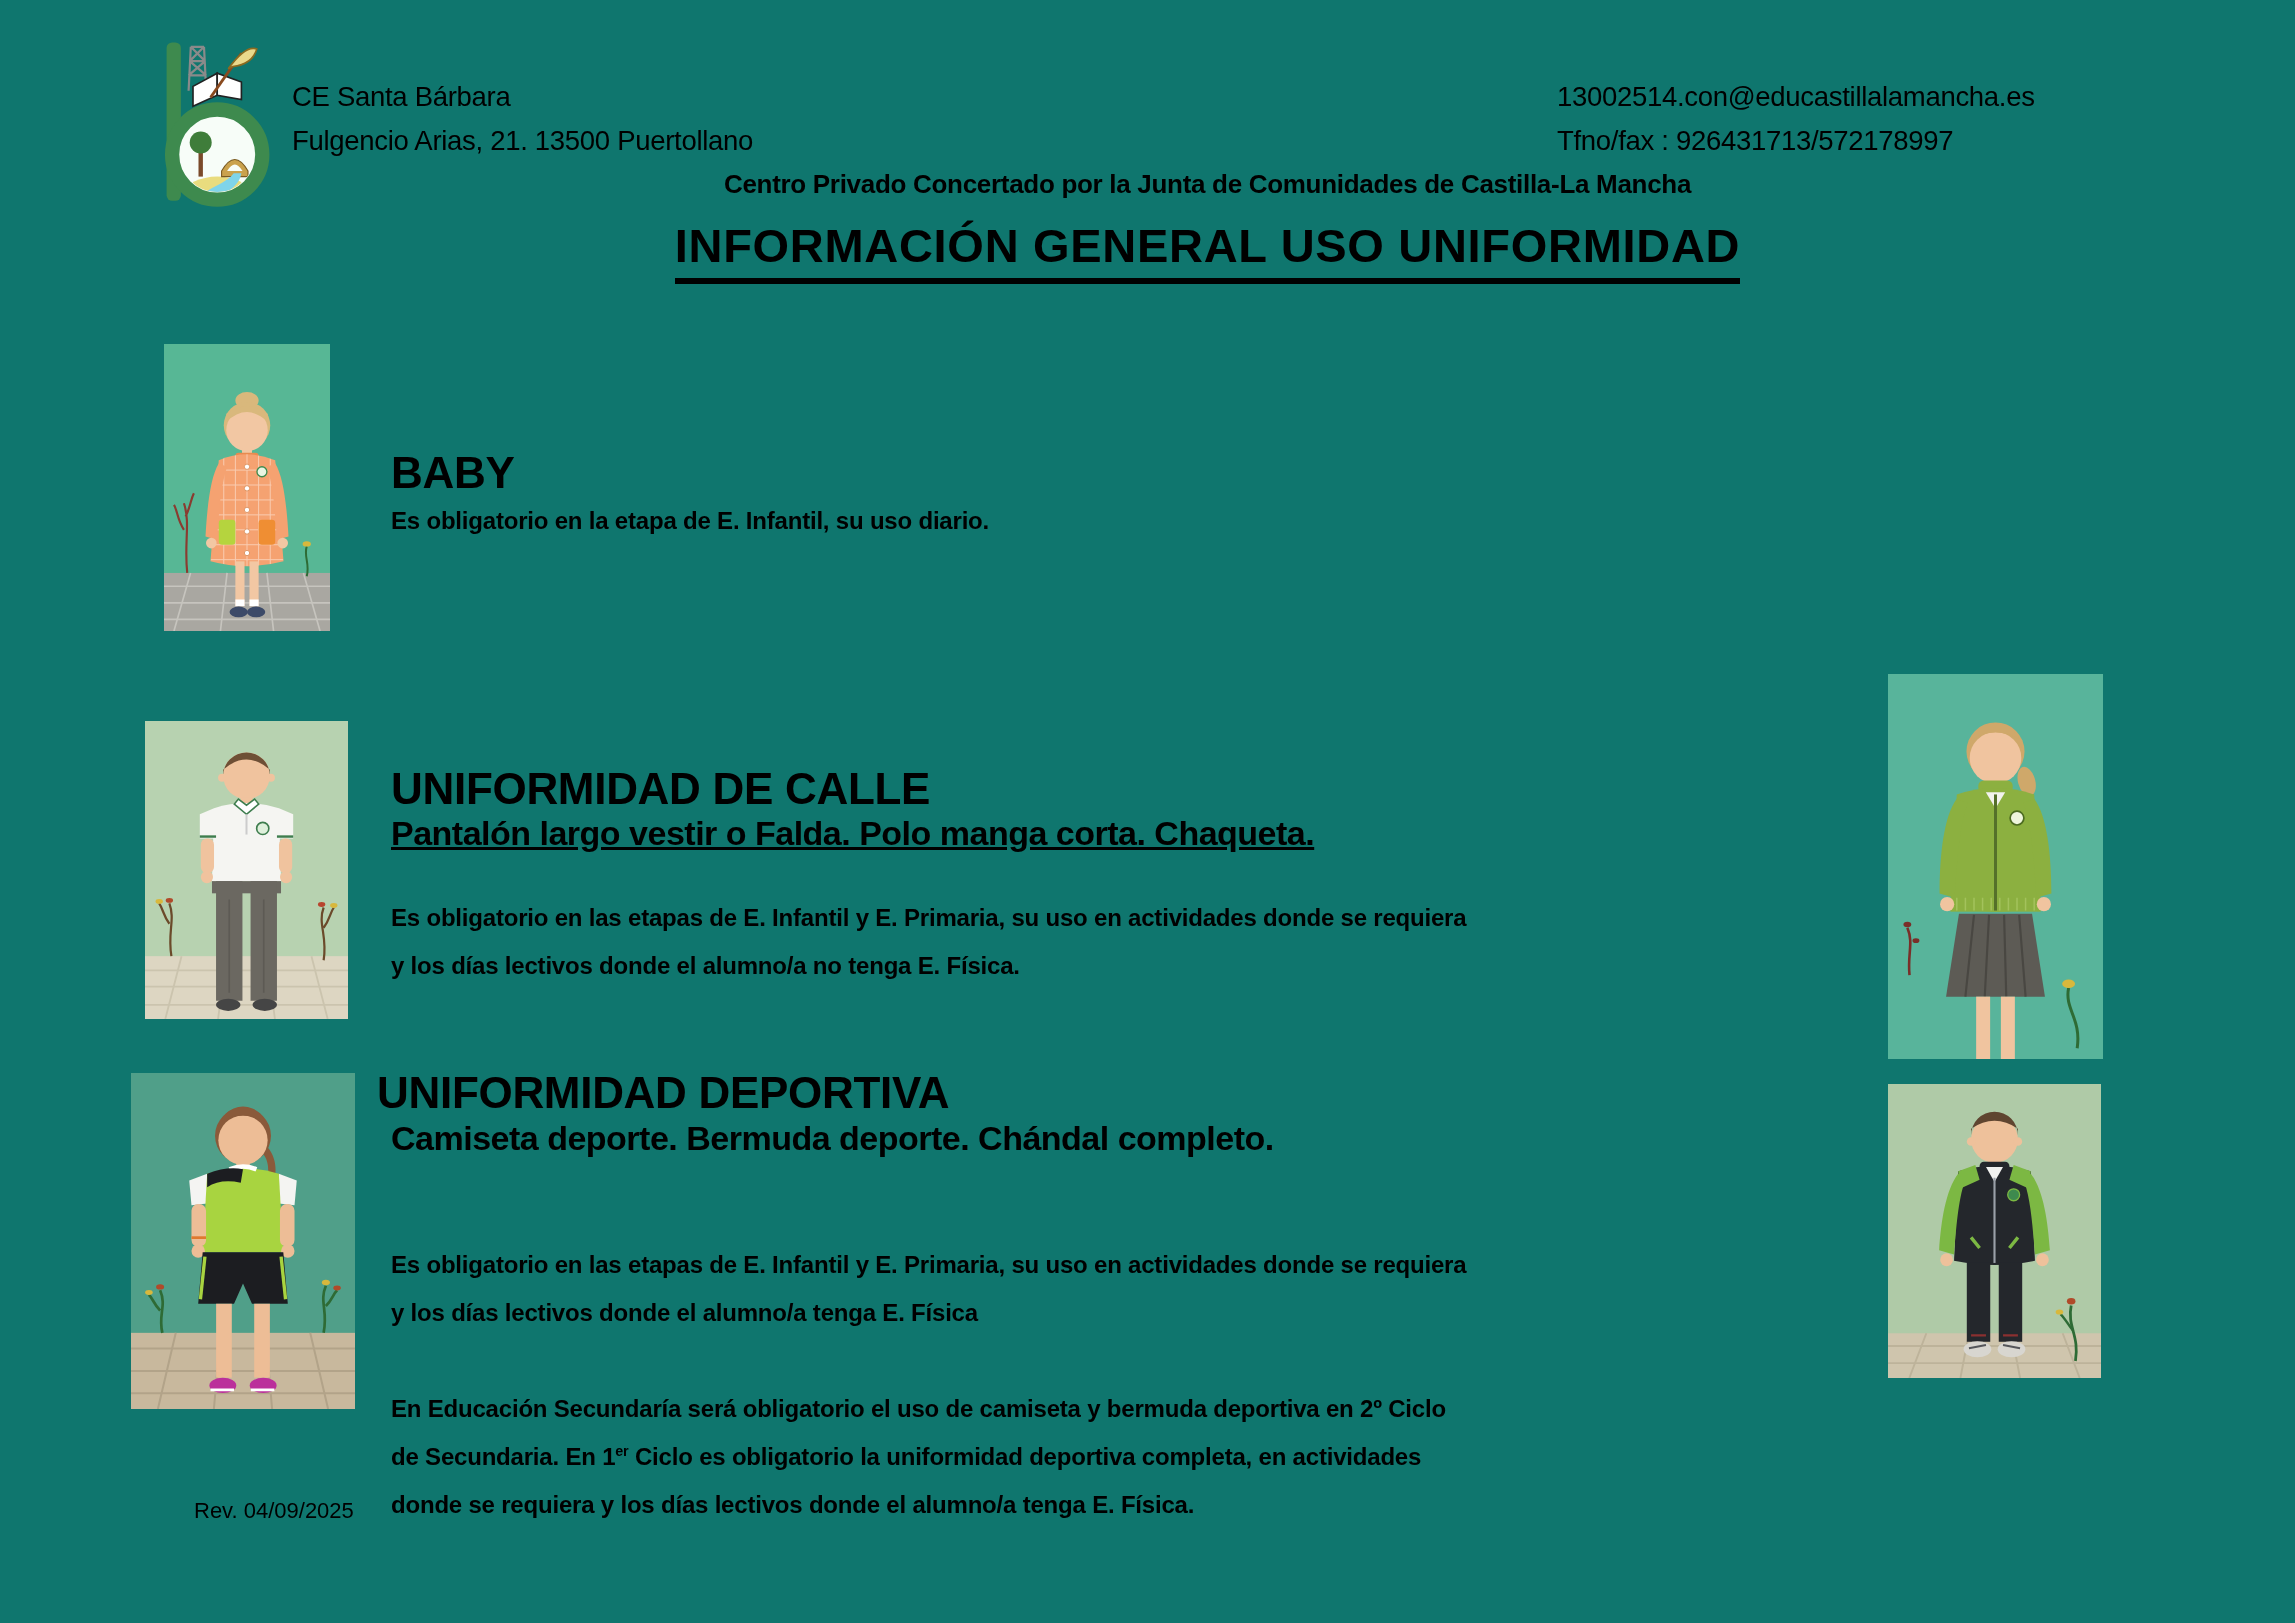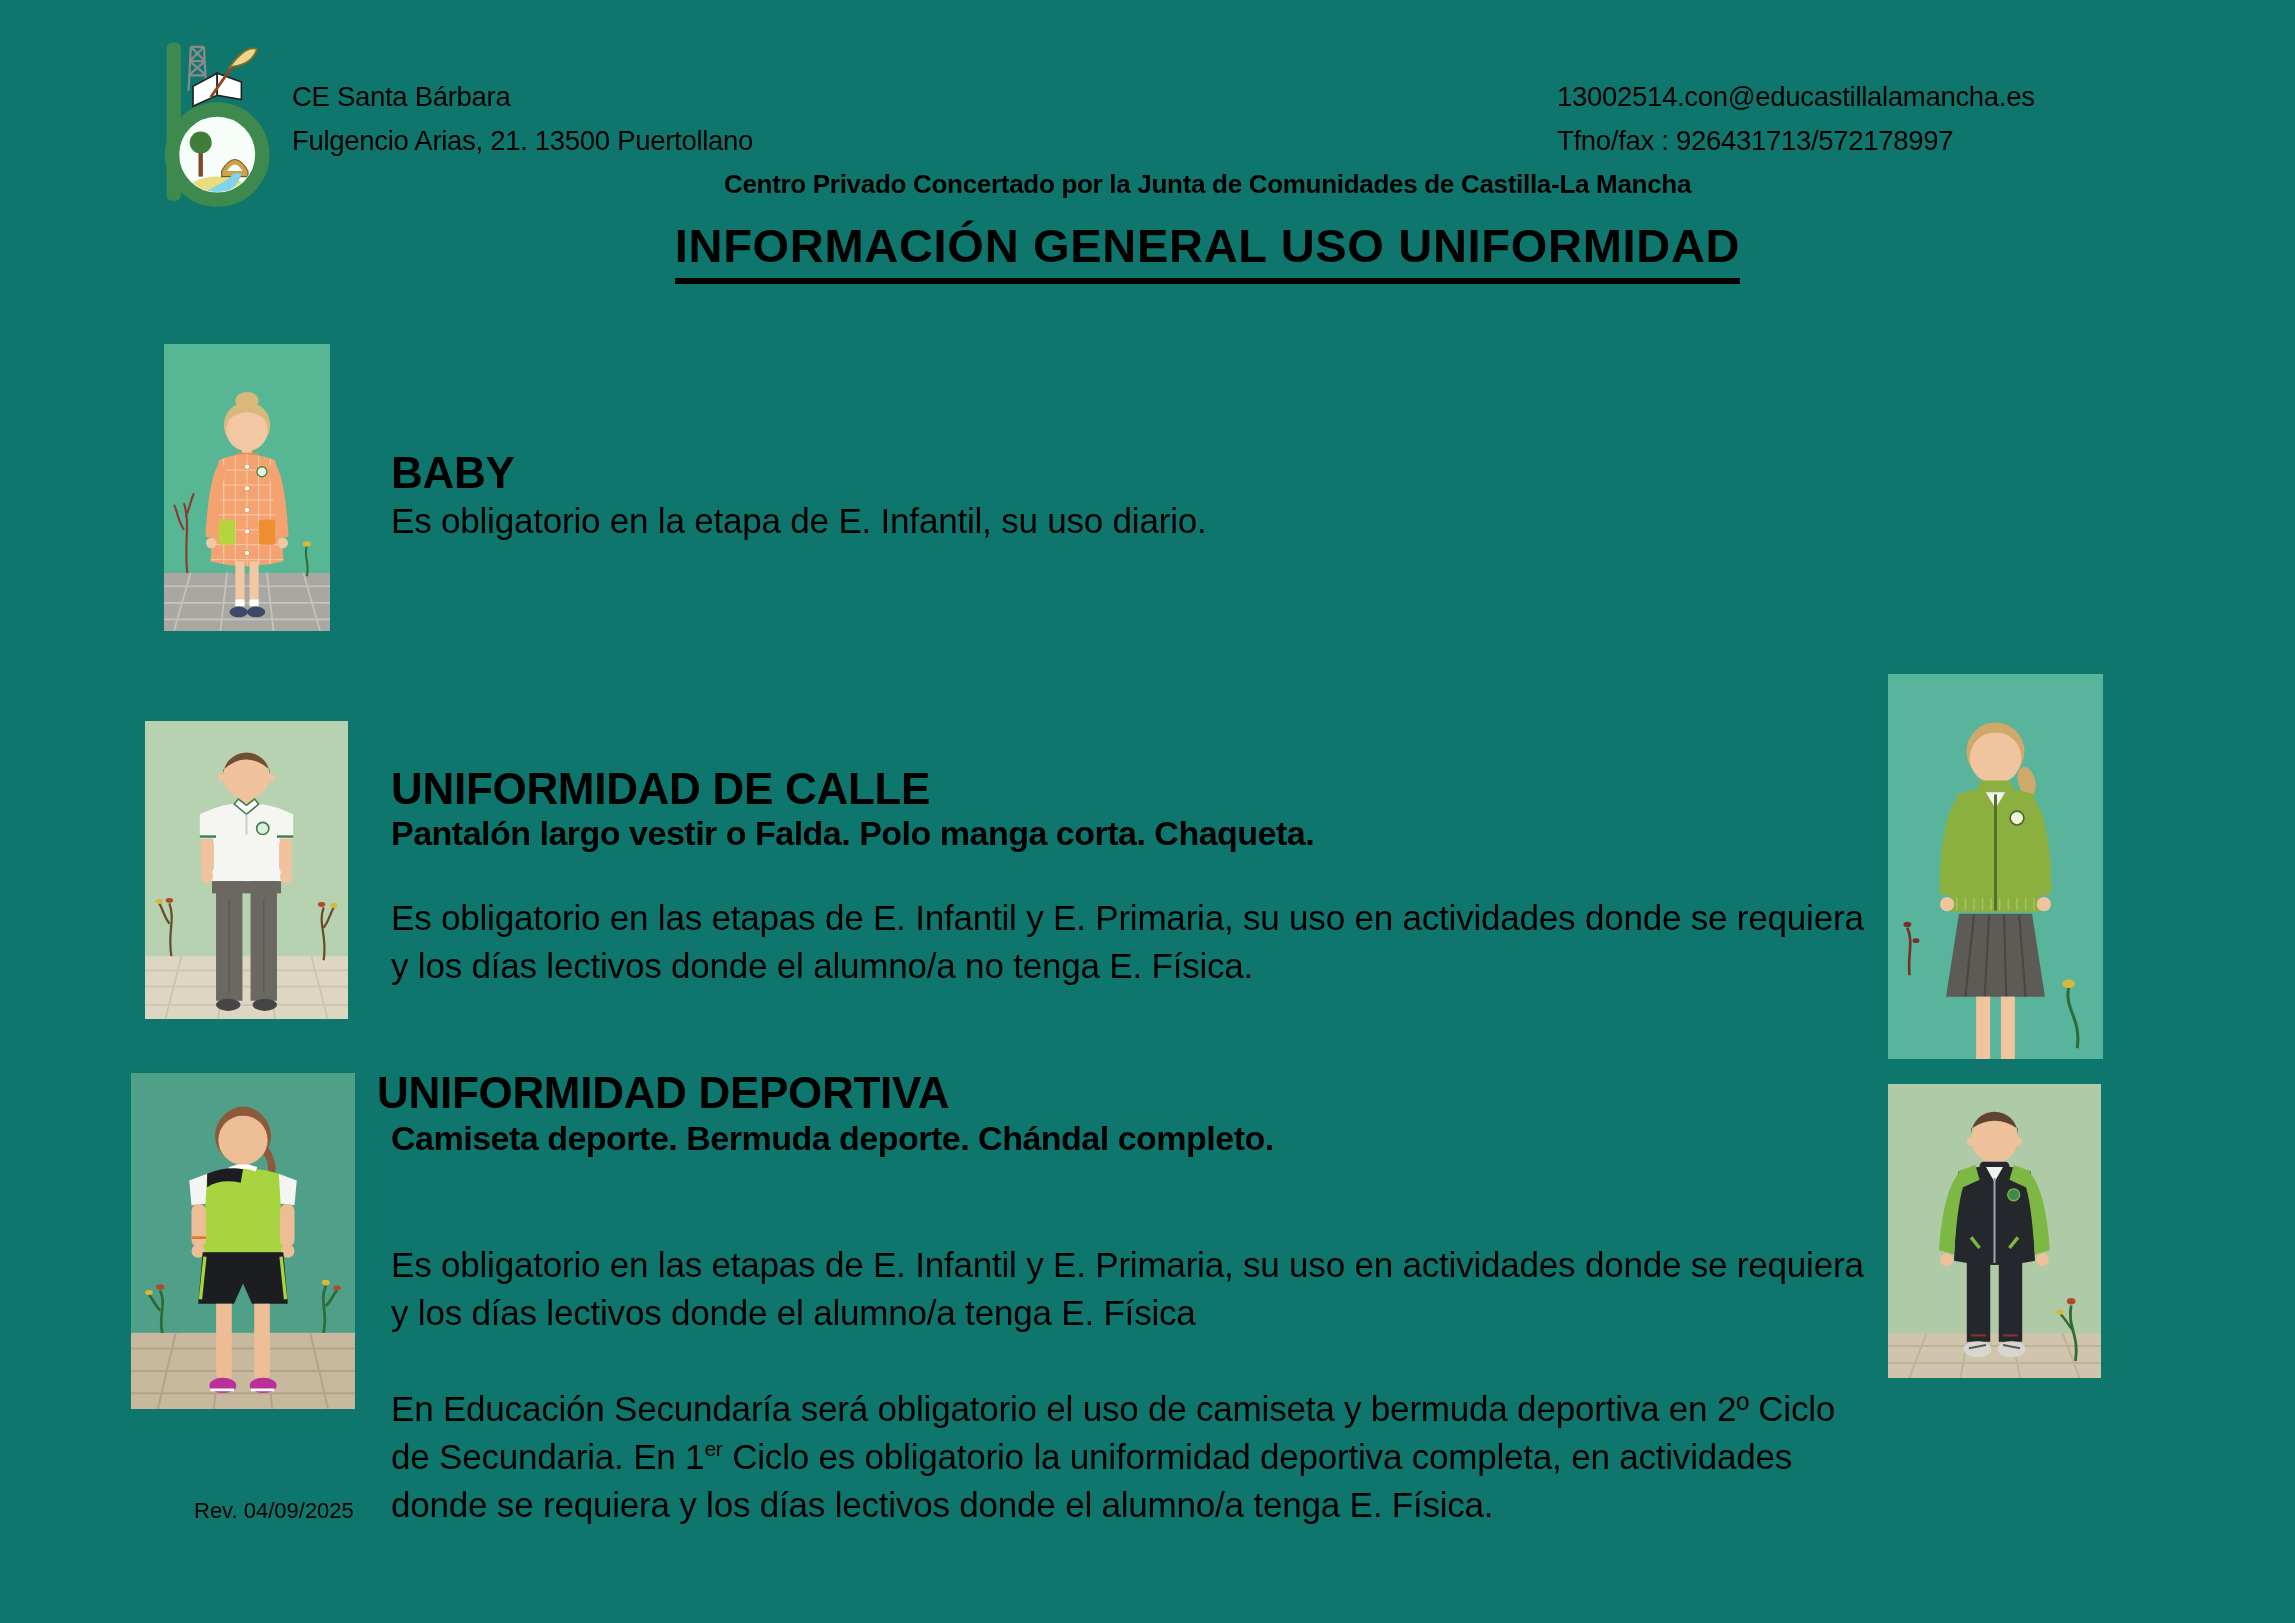--- a/index.html
+++ b/index.html
@@ -9,22 +9,22 @@
   
   .hdr-text{font-size:27.5px;letter-spacing:-0.3px;line-height:1.1;}
   .hdr-right{left:1557px;width:589px;text-align:left;}
   .hdr-center{left:292px;width:1831px;text-align:center;}
   .centro-line{font-weight:bold;font-size:26px;letter-spacing:-0.3px;}
   .doc-title{font-weight:bold;font-size:47px;letter-spacing:0.7px;display:inline-block;
              border-bottom:6.5px solid #000;padding-bottom:8px;line-height:1.05;}
   
   .sec-h{font-weight:bold;font-size:44px;letter-spacing:-0.3px;line-height:1.1;}
   .sec-sub{font-weight:bold;font-size:34px;letter-spacing:-0.5px;line-height:1.1;}
-  .body-text{font-size:35px;line-height:48px;letter-spacing:-0.2px;
-             white-space:pre-line;width:1492px;}
+  .body-text{font-size:24px;line-height:48px;letter-spacing:-0.2px;
+             white-space:pre-line;width:1492px;font-weight:bold;}
   .body-text p{margin:0;}
   sup.ord{font-size:60%;vertical-align:super;line-height:0;}
   .footer-text{font-size:22px;}
   
   .photo{position:absolute;overflow:hidden;background:var(--wall,#6bb);}
   .photo svg{display:block;width:100%;height:100%;}
 </style>
 </head>
 <body>
 
@@ -71,21 +71,21 @@
   <div class="abs hdr-center centro-line" style="top:169px;">Centro Privado Concertado por la Junta de Comunidades de Castilla-La Mancha</div>
 
   <div class="abs hdr-center" style="top:221px;">
     <span class="doc-title">INFORMACIÓN GENERAL USO UNIFORMIDAD</span>
   </div>
 
   <div class="abs sec-h" style="left:391px;top:449px;">BABY</div>
   <div class="abs body-text" style="left:391px;top:497px;">Es obligatorio en la etapa de E. Infantil, su uso diario.</div>
 
   <div class="abs sec-h" style="left:391px;top:765px;">UNIFORMIDAD DE CALLE</div>
-  <div class="abs sec-sub" style="left:391px;top:815px;">Pantalón largo vestir o Falda. Polo manga corta. Chaqueta.</div>
+  <div class="abs sec-sub" style="left:391px;top:815px;text-decoration:underline;">Pantalón largo vestir o Falda. Polo manga corta. Chaqueta.</div>
   <div class="abs body-text" style="left:391px;top:894px;">Es obligatorio en las etapas de E. Infantil y E. Primaria, su uso en actividades donde se requiera
 y los días lectivos donde el alumno/a no tenga E. Física.</div>
 
   <div class="abs sec-h" style="left:377px;top:1069px;">UNIFORMIDAD DEPORTIVA</div>
   <div class="abs sec-sub" style="left:391px;top:1120px;">Camiseta deporte. Bermuda deporte. Chándal completo.</div>
   <div class="abs body-text" style="left:391px;top:1193px;">
     <p>Es obligatorio en las etapas de E. Infantil y E. Primaria, su uso en actividades donde se requiera
 y los días lectivos donde el alumno/a tenga E. Física</p>
     <p><span>En Educación Secundaría será obligatorio el uso de camiseta y bermuda deportiva en 2º Ciclo
 de Secundaria. En 1</span><sup class="ord">er</sup><span> Ciclo es obligatorio la uniformidad deportiva completa, en actividades

